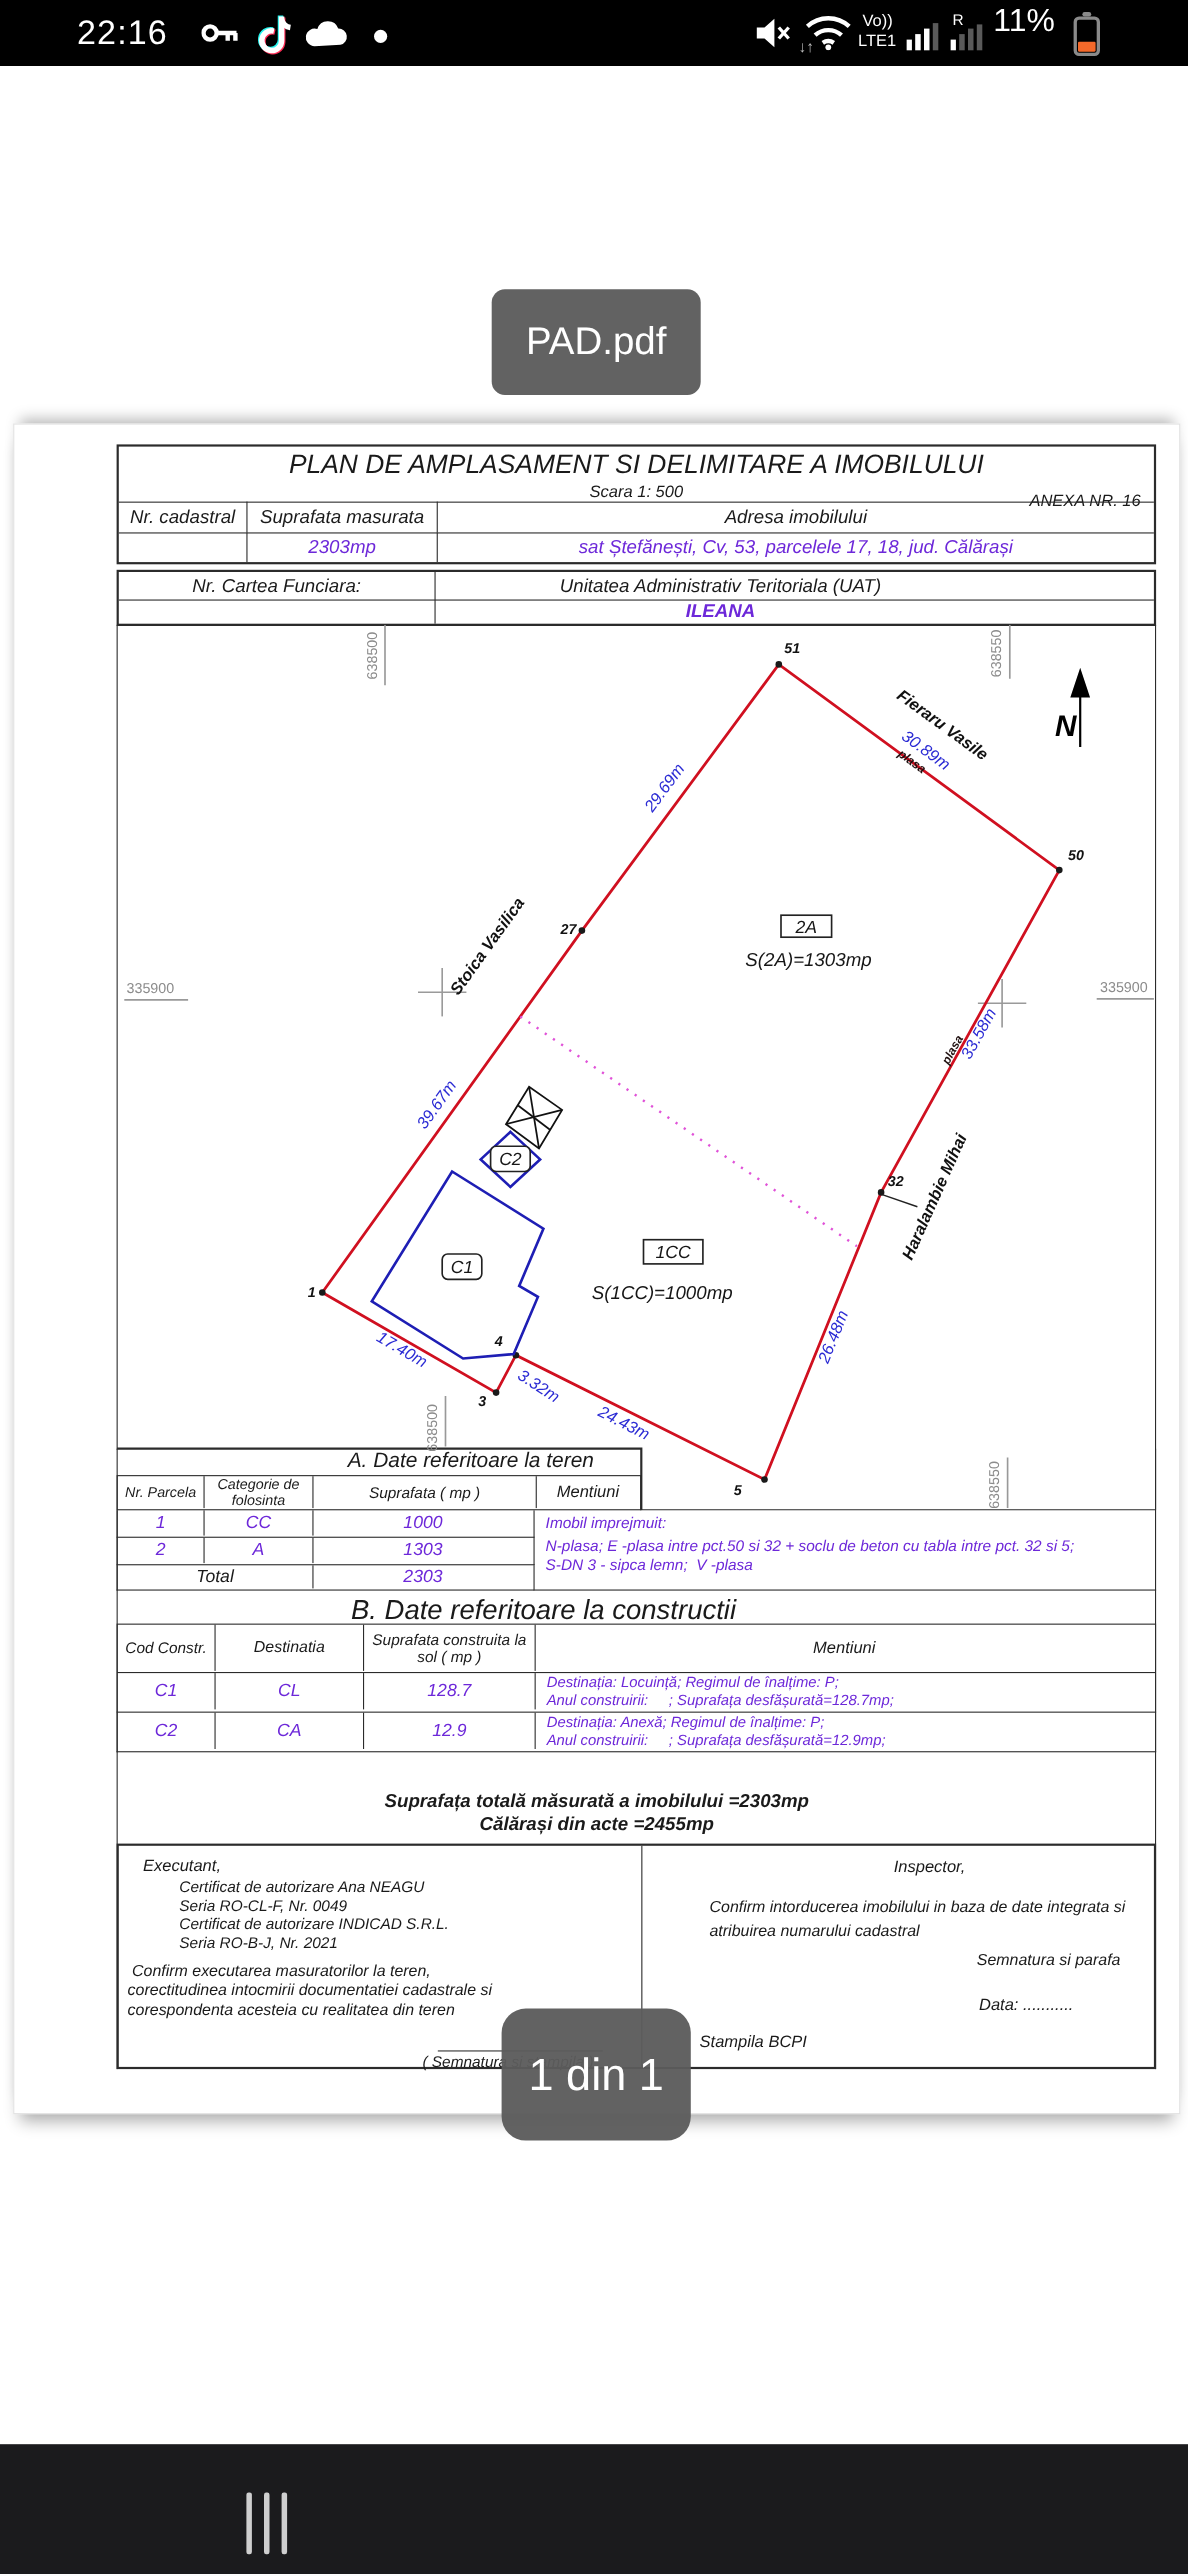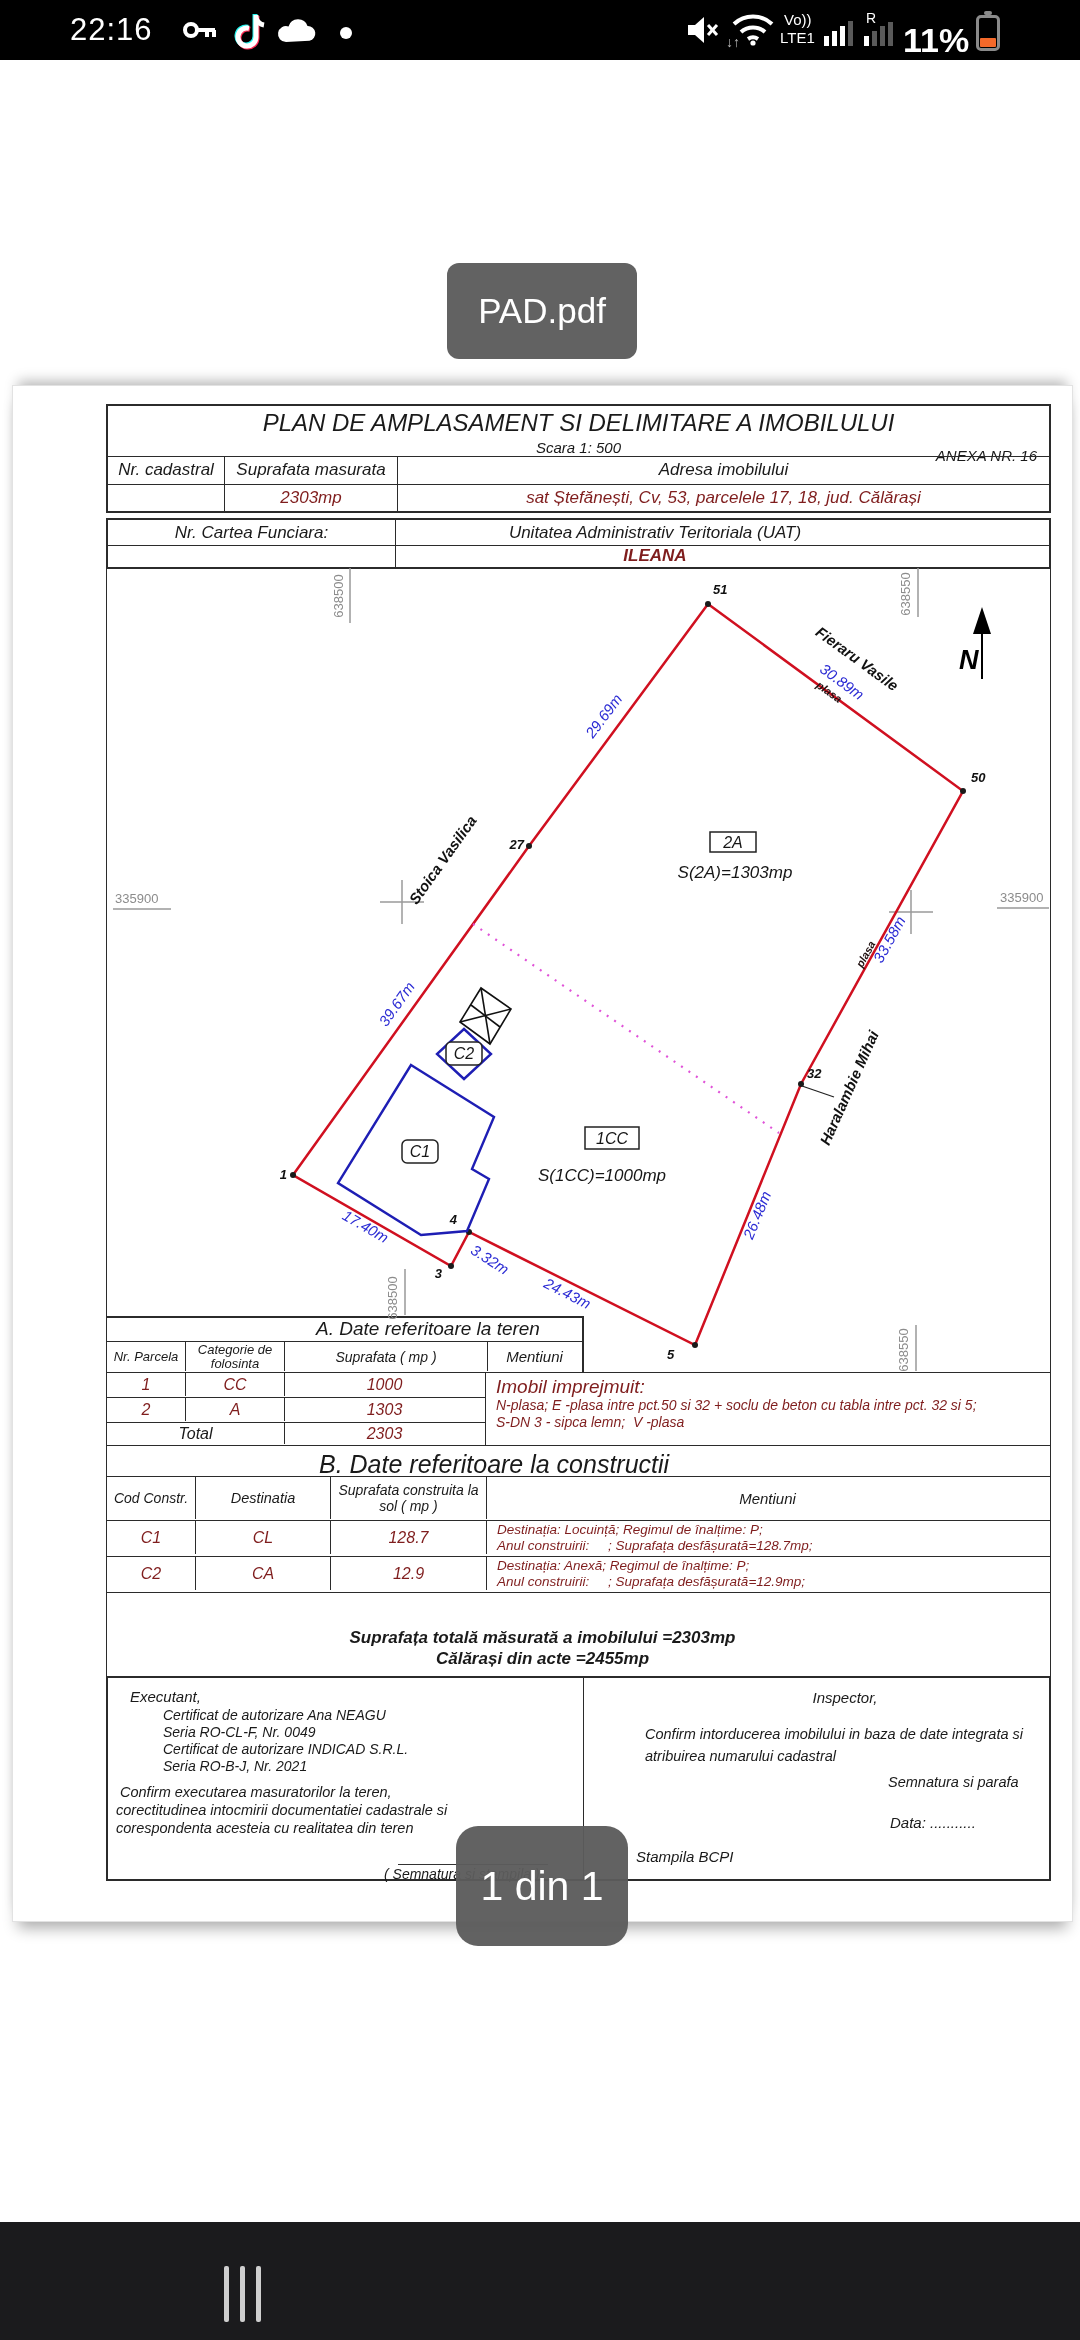--- a/index.html
+++ b/index.html
@@ -4,31 +4,31 @@
 <style>
   html,body{margin:0;padding:0;background:#fff;}
   body{width:1080px;height:2340px;position:relative;overflow:hidden;
        font-family:"Liberation Sans",sans-serif;}
   .abs{position:absolute;}
   
   .statusbar{left:0;top:0;width:1080px;height:60px;background:#000;color:#fff;}
   .sb-time{left:70px;top:12px;font-size:31px;font-weight:500;letter-spacing:1px;}
   .sb-txt{color:#fff;}
   .sb-small{font-size:15px;line-height:16px;}
-  .sb-pct{left:903px;top:21px;font-size:34px;font-weight:700;}
+  .sb-pct{left:903px;top:3px;font-size:29px;font-weight:400;}
   
   .toast{background:rgba(92,92,92,.96);color:#fff;display:flex;align-items:center;justify-content:center;text-align:center;}
   .toast-file{left:447px;top:263px;width:190px;height:96px;border-radius:12px;font-size:35px;}
   .toast-page{left:456px;top:1826px;width:172px;height:120px;border-radius:22px;font-size:41px;}
   
   .page{left:12px;top:385px;width:1059px;height:1535px;background:#fff;
         border:1px solid #e2e2e2;
         box-shadow:0 -10px 12px -6px rgba(0,0,0,.28), 0 12px 14px -6px rgba(0,0,0,.33);
         font-style:italic;color:#1a1a1a;}
-  .bl{color:#7f1d1d;}
+  .bl{color:#6d28d9;}
   .cell{box-sizing:border-box;display:flex;align-items:center;justify-content:center;text-align:center;}
   .bx{box-sizing:border-box;border:2px solid #2b2b2b;}
   .b15{box-sizing:border-box;border:1.5px solid #2b2b2b;}
   .blt{border-left:1.5px solid #2b2b2b;}
   .nt{border-top:none;}
   
   .navbar{left:0;top:2222px;width:1080px;height:118px;background:#1b1b1d;}
   .nav-bar-i{width:5px;height:56px;background:#cfcfcf;border-radius:2px;}
   
   .dim{font:italic 15px "Liberation Sans",sans-serif;fill:#2b2bd4;}
@@ -243,21 +243,21 @@
     <div class="abs cell bl" style="left:0;top:0;width:78px;height:23px;font-size:16px">2</div>
     <div class="abs cell blt bl" style="left:78px;top:0;width:99px;height:23px;font-size:16px">A</div>
     <div class="abs cell blt bl" style="left:177px;top:0;width:200px;height:23px;font-size:16px">1303</div>
   </div>
   <div class="abs b15 nt" style="left:93px;top:1037px;width:380px;height:23px">
     <div class="abs cell" style="left:0;top:0;width:177px;height:21px;font-size:16px">Total</div>
     <div class="abs cell blt bl" style="left:177px;top:0;width:200px;height:21px;font-size:16px">2303</div>
   </div>
 
   <div class="abs" style="left:473px;top:987px;width:565px;height:73px;border-bottom:1.5px solid #2b2b2b;box-sizing:border-box">
-    <div class="abs bl" style="left:10px;top:3px;font-size:19px">Imobil imprejmuit:</div>
+    <div class="abs bl" style="left:10px;top:3px;font-size:14px">Imobil imprejmuit:</div>
     <div class="abs bl" style="left:10px;top:24px;font-size:14px">N-plasa; E -plasa intre pct.50 si 32 + soclu de beton cu tabla intre pct. 32 si 5;</div>
     <div class="abs bl" style="left:10px;top:41px;font-size:14px">S-DN 3 - sipca lemn;&nbsp; V -plasa</div>
   </div>
 
   <div class="abs" style="left:306px;top:1064px;font-size:25px">B. Date referitoare la constructii</div>
   <div class="abs b15" style="left:93px;top:1090px;width:945px;height:45px">
     <div class="abs cell" style="left:0;top:0;width:88px;height:42px;font-size:14px;line-height:16px">Cod Constr.</div>
     <div class="abs cell blt" style="left:88px;top:0;width:135px;height:42px;font-size:14.5px">Destinatia</div>
     <div class="abs cell blt" style="left:223px;top:0;width:156px;height:42px;font-size:14px;line-height:16px">Suprafata construita la sol ( mp )</div>
     <div class="abs cell blt" style="left:379px;top:0;width:562px;height:42px;font-size:15px">Mentiuni</div>

